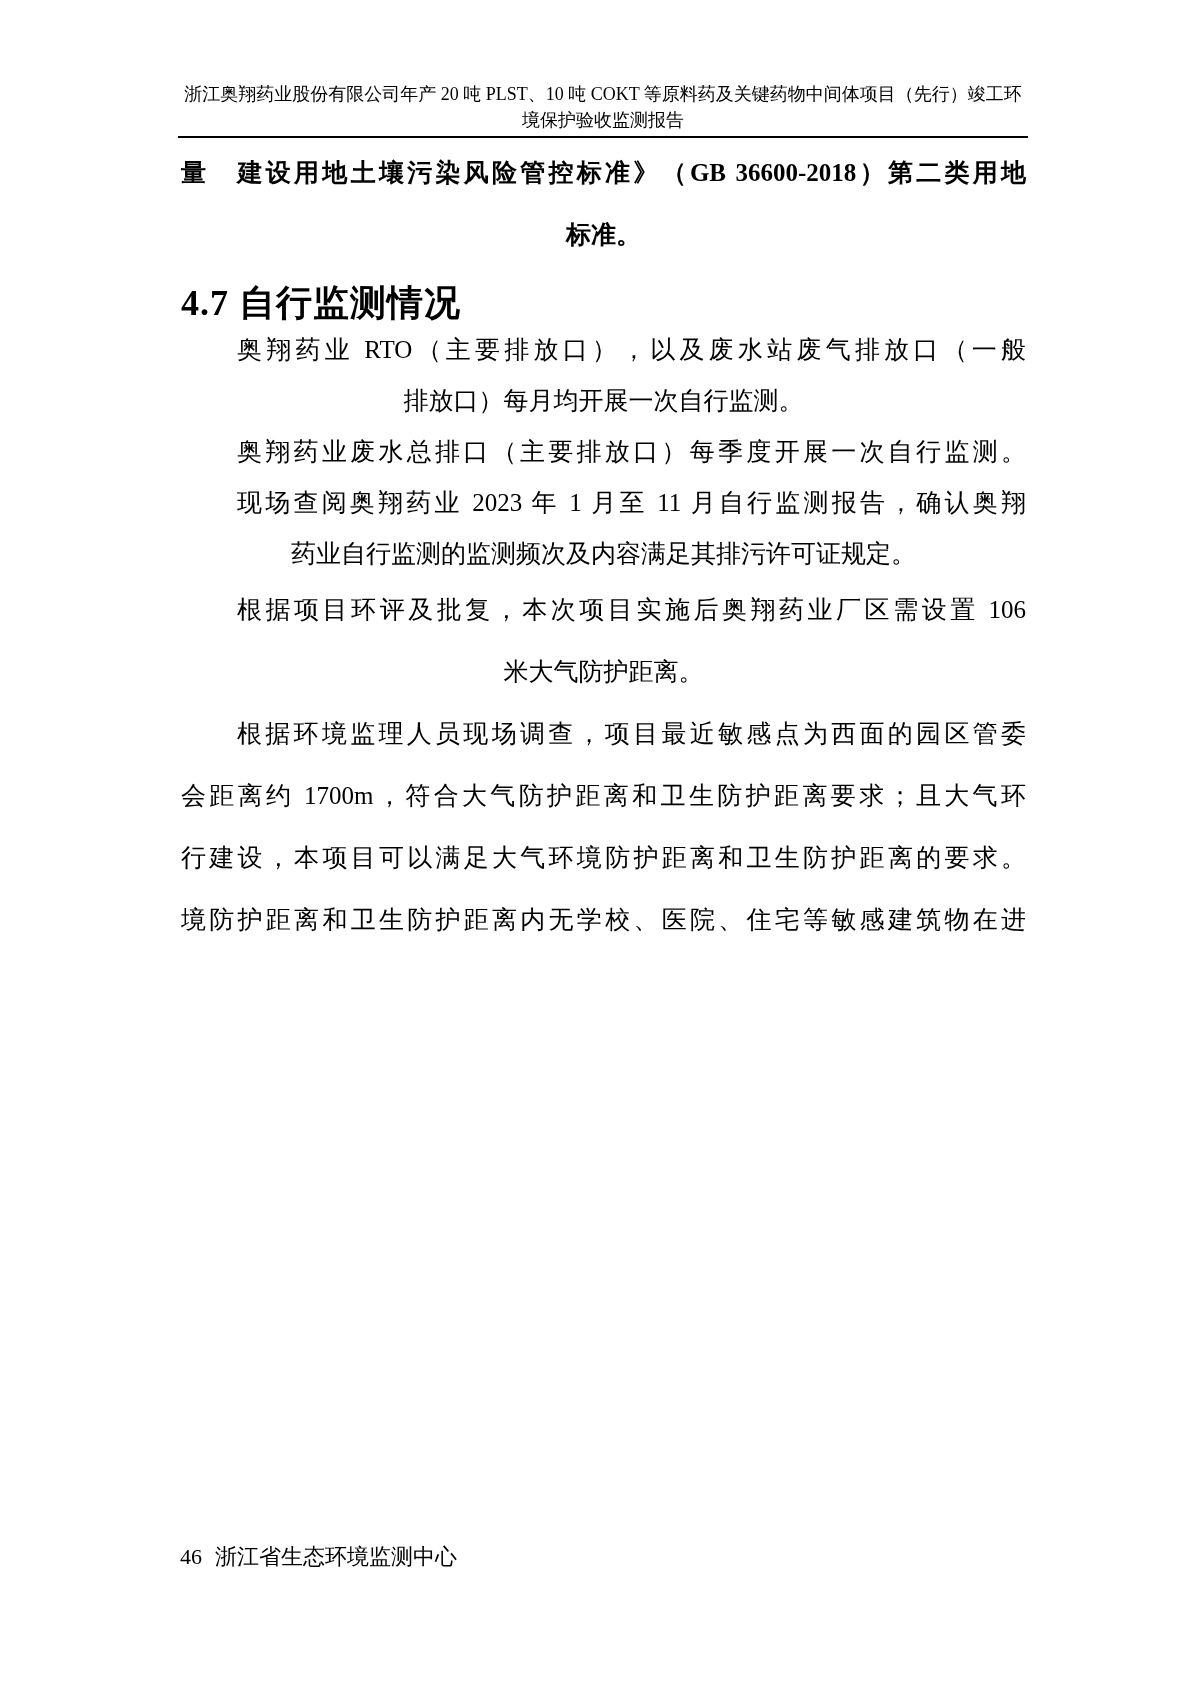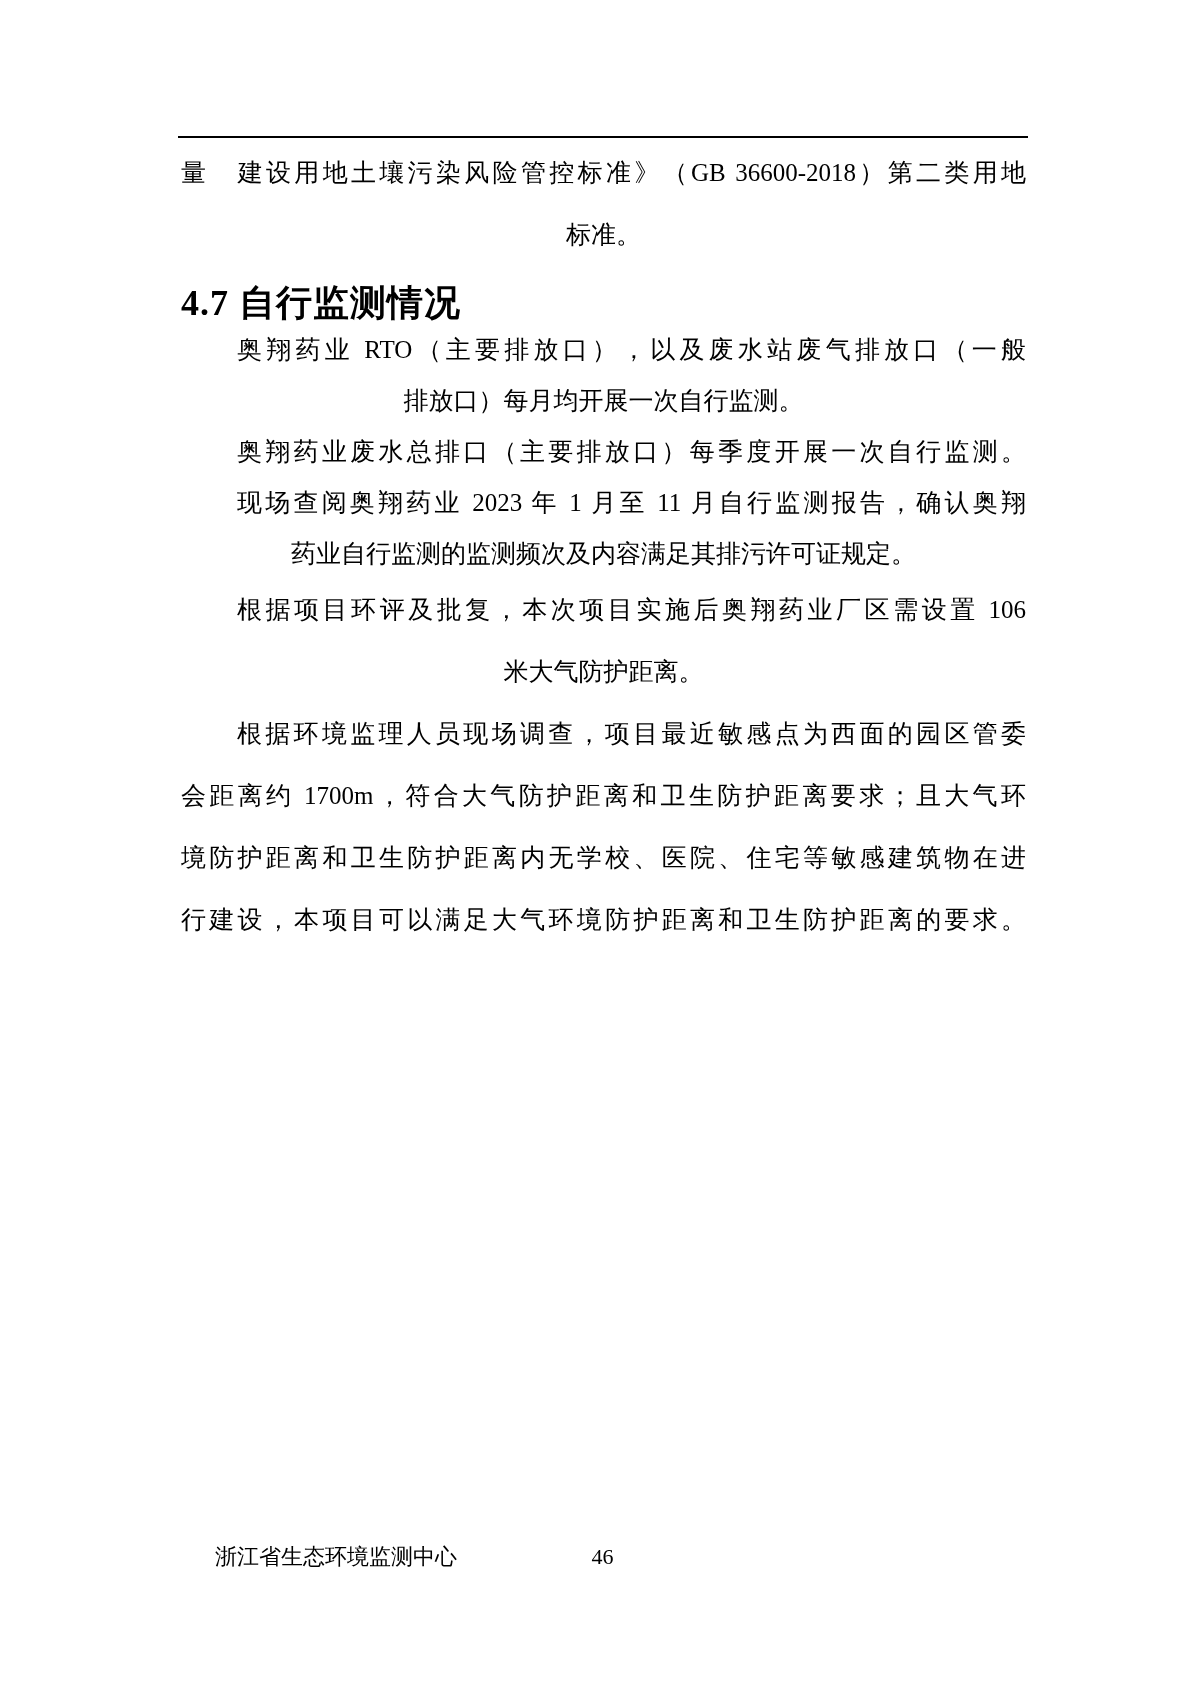--- a/index.html
+++ b/index.html
@@ -54,40 +54,44 @@
   }
   .line.indent { text-indent: 56px; }
   .heading {
     font-weight: bold;
     font-size: 36px;
     line-height: 42px;
     margin-top: 16px;
     letter-spacing: 1px;
   }
   .heading + .para-wide { margin-top: 11px; }
-  .doc-body > .para-wide:first-child { margin-top: 3px; }
+  .doc-body > .para-wide:first-child { margin-top: 3px; font-weight: bold; }
 
   
   .page-footer {
     position: absolute;
     top: 1545px;
     left: 180px;
     width: 845px;
     height: 24px;
     font-size: 22px;
     line-height: 24px;
   }
   .footer-org  { position: absolute; left: 35px; top: 0; }
-  .footer-page { position: absolute; left: 0; top: 0; width: 100%; text-align: center; }
+  .footer-page { position: absolute; left: 0; top: 0; width: 100%; }
 </style>
 </head>
 <body>
 
 <div class="page">
 
+  <div class="page-header">
+    <div>浙江奥翔药业股份有限公司年产 20 吨 PLST、10 吨 COKT 等原料药及关键药物中间体项目（先行）竣工环</div>
+    <div>境保护验收监测报告</div>
+  </div>
 
   <div class="header-rule"></div>
 
   <div class="doc-body">
       <div class="para para-wide">
         <div class="line fill">量　建设用地土壤污染风险管控标准》（GB 36600-2018）第二类用地</div>
         <div class="line">标准。</div>
       </div>
       <div class="heading">4.7 自行监测情况</div>
       <div class="para para-normal">
@@ -101,22 +105,22 @@
         <div class="line fill indent">现场查阅奥翔药业 2023 年 1 月至 11 月自行监测报告，确认奥翔</div>
         <div class="line">药业自行监测的监测频次及内容满足其排污许可证规定。</div>
       </div>
       <div class="para para-wide">
         <div class="line fill indent">根据项目环评及批复，本次项目实施后奥翔药业厂区需设置 106</div>
         <div class="line">米大气防护距离。</div>
       </div>
       <div class="para para-wide">
         <div class="line fill indent">根据环境监理人员现场调查，项目最近敏感点为西面的园区管委</div>
         <div class="line fill">会距离约 1700m，符合大气防护距离和卫生防护距离要求；且大气环</div>
+        <div class="line fill">行建设，本项目可以满足大气环境防护距离和卫生防护距离的要求。</div>
         <div class="line fill">境防护距离和卫生防护距离内无学校、医院、住宅等敏感建筑物在进</div>
-        <div class="line fill">行建设，本项目可以满足大气环境防护距离和卫生防护距离的要求。</div>
       </div>
     </div>
 
   <div class="page-footer">
     <span class="footer-org">浙江省生态环境监测中心</span>
     <span class="footer-page">46</span>
   </div>
 
 </div>
 

